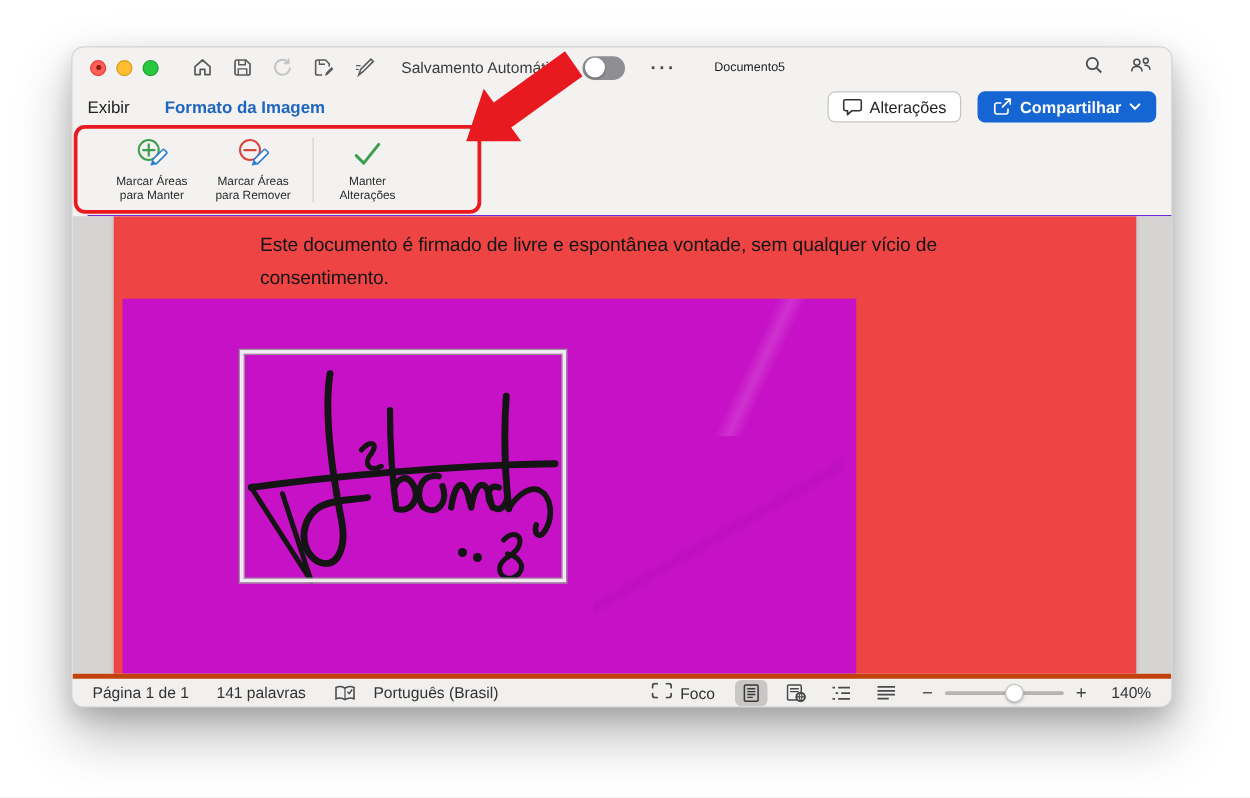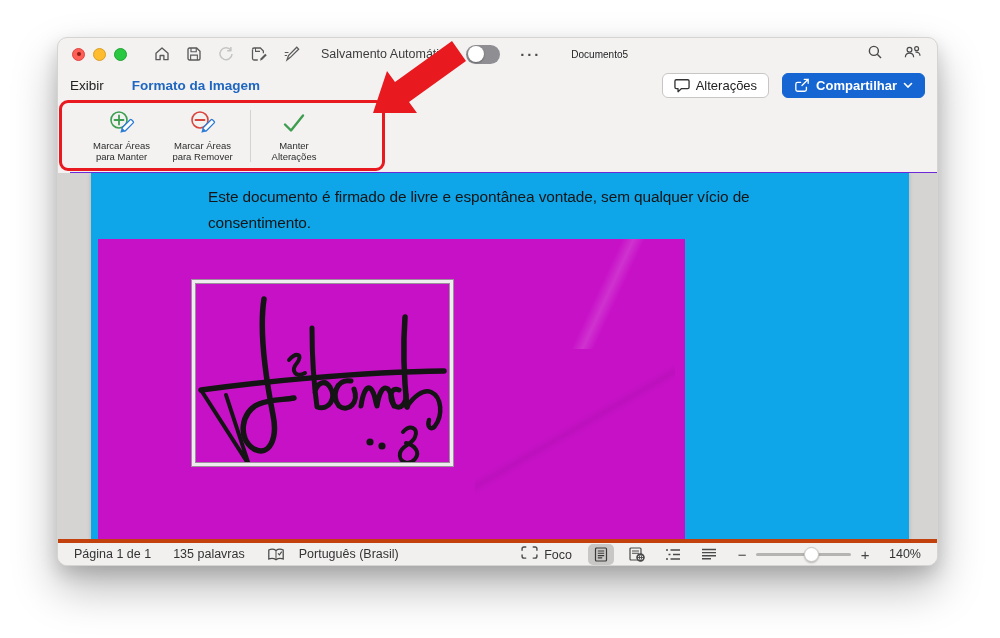--- a/index.html
+++ b/index.html
@@ -49,21 +49,21 @@
   .tool .tlabel{ font-size:9.5px; line-height:10.5px; color:#2b2b2b; text-align:center; white-space:pre-line; }
   .tool.w1{ width:79px; } .tool.w2{ width:83px; } .tool.w3{ width:104px; } .tool.w4{ width:70px; }
   .vdivider{ width:1px; height:52px; background:#d4d2d0; margin:2px 8px 0 6px; }
 
   
   .red-rect{ position:absolute; left:1px; top:62px; width:326px; height:71px; border:3px solid #e8191f; border-radius:9px; pointer-events:none; z-index:30; }
   .red-arrow{ position:absolute; left:300px; top:0px; z-index:31; pointer-events:none; }
 
   
   .docarea{ position:absolute; left:0; top:135px; width:100%; height:368px; background:#d6d4d2; overflow:hidden; }
-  .page{ position:absolute; left:33px; top:0; width:818px; height:368px; background:#0ea5e9; box-shadow:0 0 4px rgba(0,0,0,.18); }
+  .page{ position:absolute; left:33px; top:0; width:818px; height:368px; background:#ef4444; box-shadow:0 0 4px rgba(0,0,0,.18); }
   .para{ position:absolute; left:117px; top:11px; width:585px; font-size:15.4px; line-height:26px; color:#141414; letter-spacing:-0.1px; }
   .docimage{ position:absolute; left:7px; top:66px; width:587px; height:302px; background:#c711c7; overflow:hidden; }
   .docimage .crease1{ position:absolute; right:-40px; top:-30px; width:220px; height:140px; background:linear-gradient(115deg, rgba(255,255,255,0) 46%, rgba(255,255,255,.14) 50%, rgba(255,255,255,0) 54%); }
   .docimage .crease2{ position:absolute; right:10px; top:90px; width:200px; height:200px; background:linear-gradient(150deg, rgba(0,0,0,0) 47%, rgba(0,0,0,.05) 50%, rgba(0,0,0,0) 53%); }
   .marquee{ position:absolute; left:94px; top:41px; width:261px; height:186px; border:3px solid #efecef; outline:1px solid #9a8f9a; box-shadow:inset 0 0 0 1px #9a8f9a; }
   .signature{ position:absolute; left:0; top:0; }
 
   
   .statusbar{ position:absolute; left:0; bottom:0; width:100%; height:26px; background:#f1f0ef; border-top:4px solid #c2410c; display:flex; align-items:center; padding:0 16px; font-size:12.5px; color:#333; }
   .sb-item{ margin-right:22px; display:flex; align-items:center; gap:6px; }
@@ -250,21 +250,21 @@
 
           <path d="M305 193 C 312 185, 321 189, 317 198 C 314 206, 304 206, 302 214 C 300 223, 311 227, 317 220 C 323 213, 316 206, 308 204" stroke-width="4"></path>
         </svg>
         <div class="marquee"></div>
       </div>
     </div>
   </div>
 
   <div class="statusbar">
     <span class="sb-item">Página 1 de 1</span>
-    <span class="sb-item">135 palavras</span>
+    <span class="sb-item">141 palavras</span>
     <span class="sb-item" style="margin-right:14px;">
       <svg width="18" height="15" viewBox="0 0 20 16" fill="none" stroke="#4a4a4a" stroke-width="1.4">
           <path d="M2 3 C5 1.6, 7.5 1.8, 10 3.6 C12.5 1.8, 15 1.6, 18 3 V13 C15 11.8, 12.5 12, 10 13.8 C7.5 12, 5 11.8, 2 13 Z"></path>
           <path d="M10 3.6 V13.8" stroke-width="1.1"></path>
           <path d="M12.2 6.8 L13.8 8.4 L16.4 4.8" stroke-width="1.3"></path>
         </svg>
     </span>
     <span class="sb-item">Português (Brasil)</span>
 
     <div class="sb-right">

